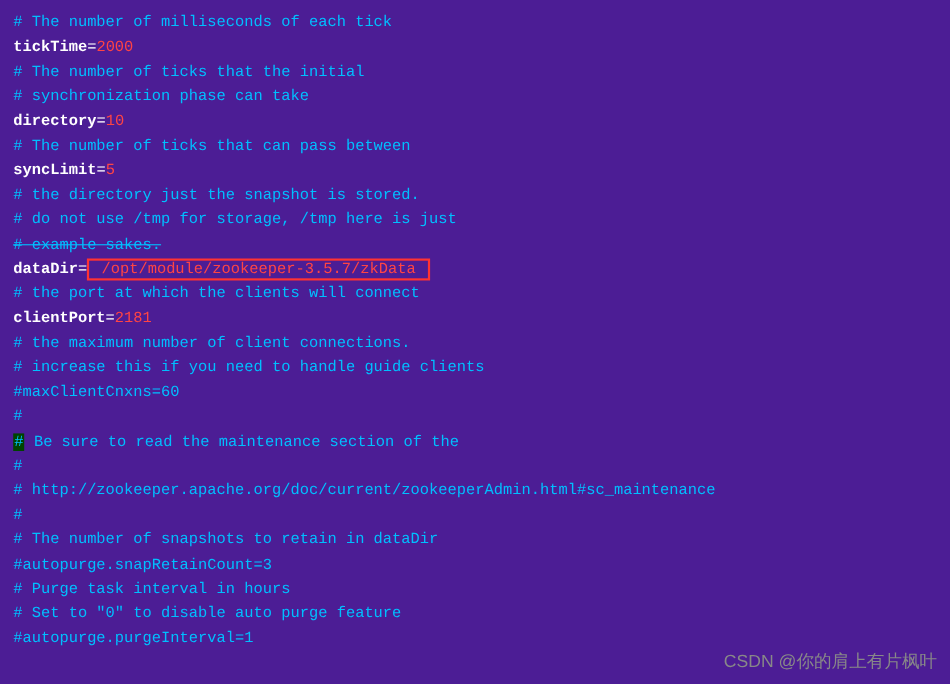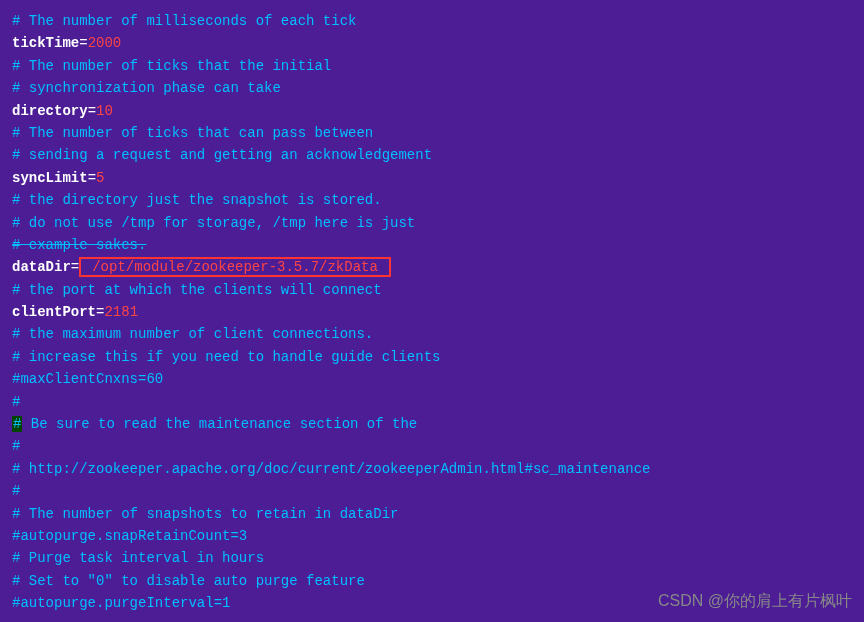--- a/index.html
+++ b/index.html
@@ -88,21 +88,20 @@
   <span class="line"><span class="key">tickTime</span><span style="color:#ffffff">=</span><span class="value">2000</span></span>
 
   <span class="line comment"># The number of ticks that the initial</span>
 
   <span class="line comment"># synchronization phase can take</span>
 
   <span class="line"><span class="key">directory</span><span style="color:#ffffff">=</span><span class="value">10</span></span>
 
   <span class="line comment"># The number of ticks that can pass between</span>
 
-  <span class="line comment"># sending a request and getting an acknowledgement</span>
 
   <span class="line"><span class="key">syncLimit</span><span style="color:#ffffff">=</span><span class="value">5</span></span>
 
   <span class="line comment"># the directory just the snapshot is stored.</span>
 
   <span class="line comment"># do not use /tmp for storage, /tmp here is just</span>
 
   <span class="line strikethrough"># example sakes.</span>
 
   <span class="highlighted-line"><span class="datadir-key">dataDir</span><span style="color:#ffffff">=</span><span class="datadir-value">/opt/module/zookeeper-3.5.7/zkData</span></span>

